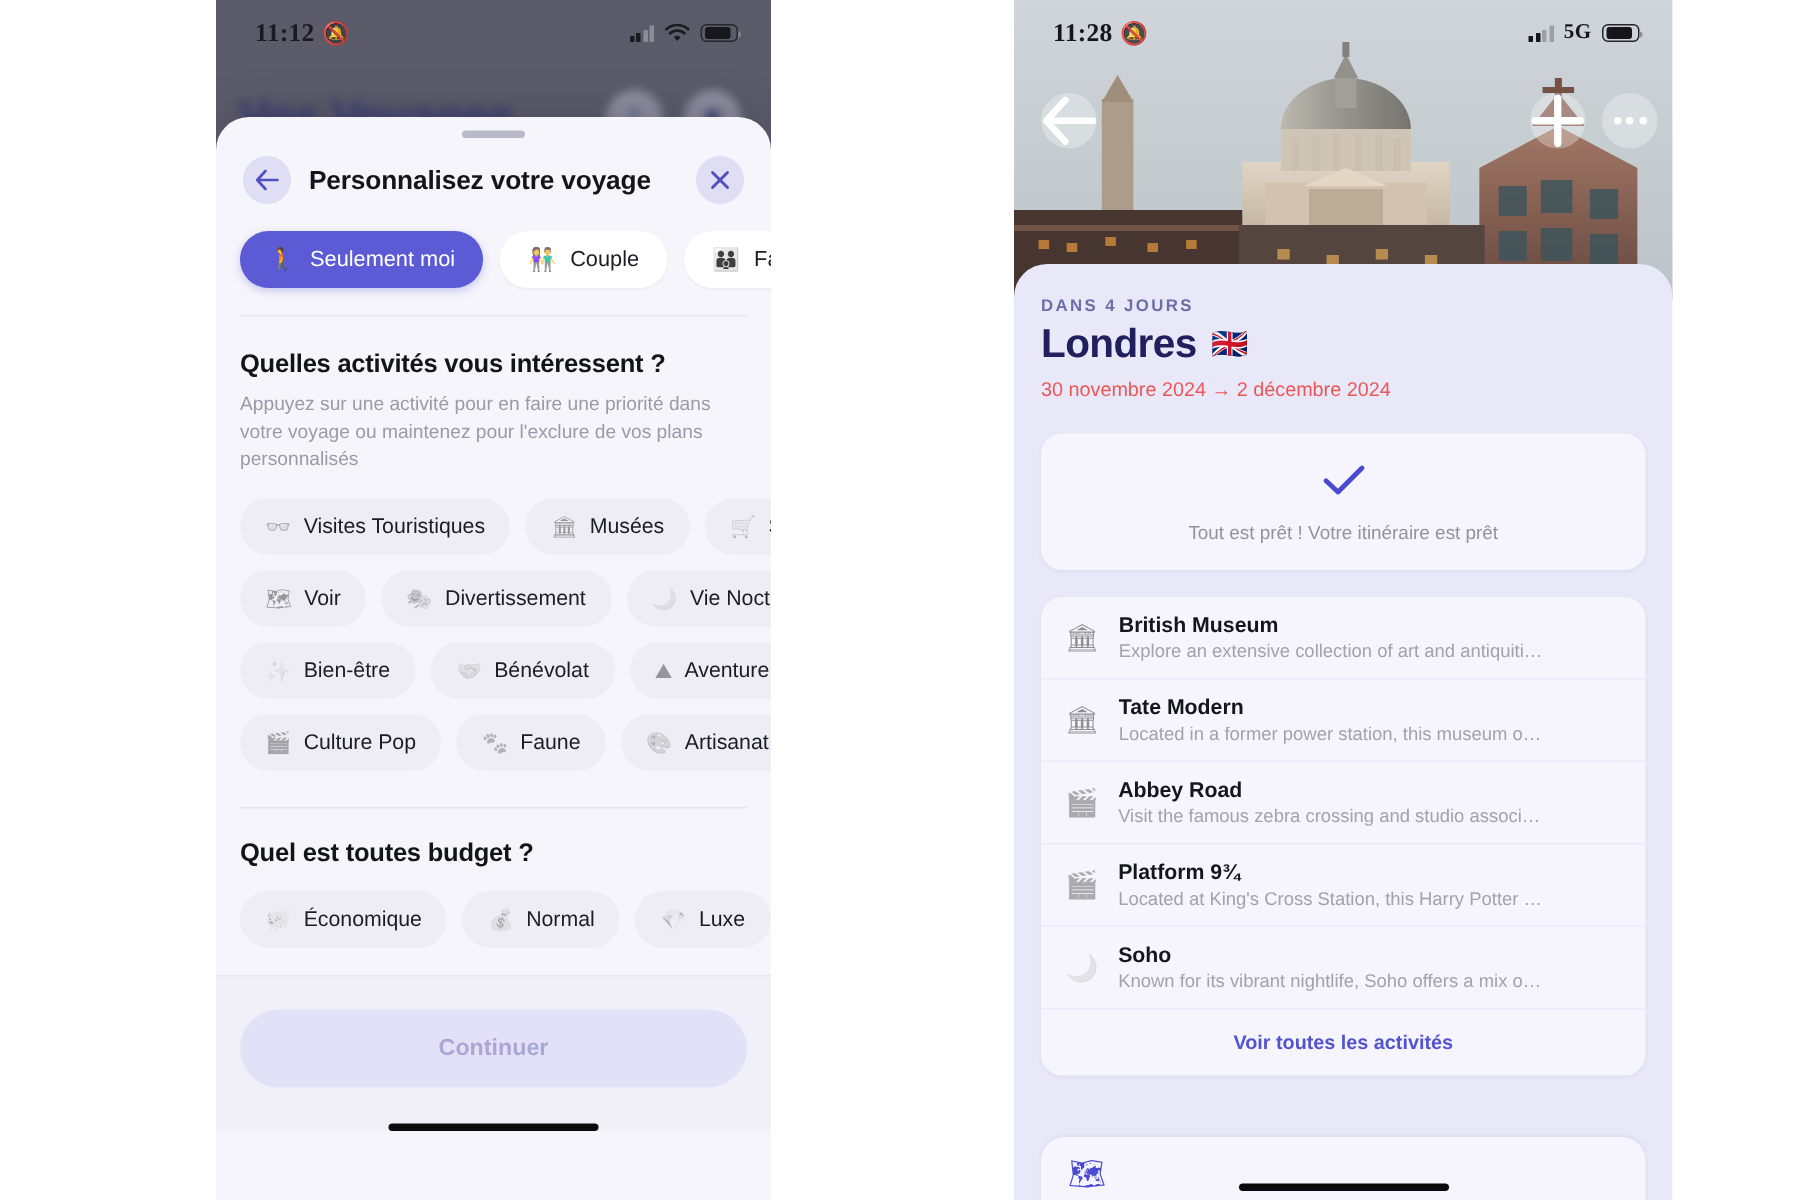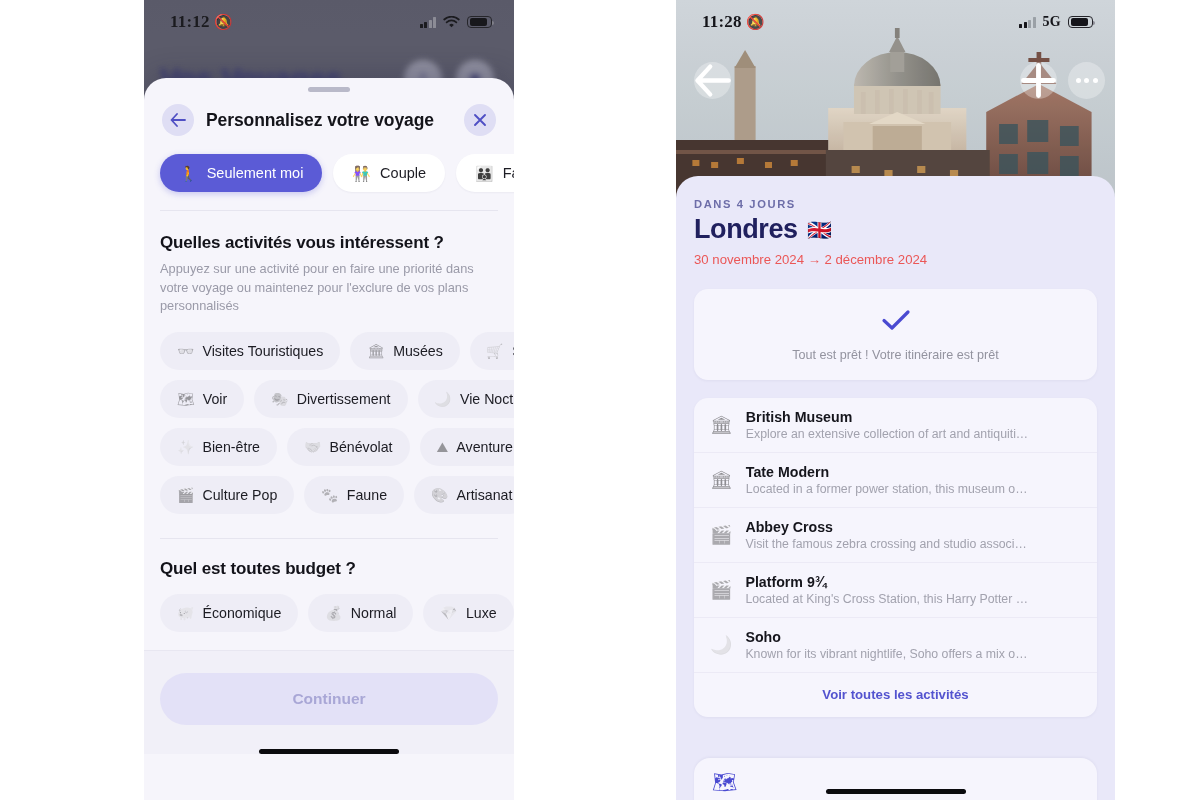--- a/index.html
+++ b/index.html
@@ -548,21 +548,21 @@
         <div class="act">
           <span class="gi">🏛</span>
           <div class="act-txt">
             <div class="act-name">Tate Modern</div>
             <div class="act-desc">Located in a former power station, this museum o…</div>
           </div>
         </div>
         <div class="act">
           <span class="gi">🎬</span>
           <div class="act-txt">
-            <div class="act-name">Abbey Cross</div>
+            <div class="act-name">Abbey Road</div>
             <div class="act-desc">Visit the famous zebra crossing and studio associ…</div>
           </div>
         </div>
         <div class="act">
           <span class="gi">🎬</span>
           <div class="act-txt">
             <div class="act-name">Platform 9¾</div>
             <div class="act-desc">Located at King's Cross Station, this Harry Potter …</div>
           </div>
         </div>

